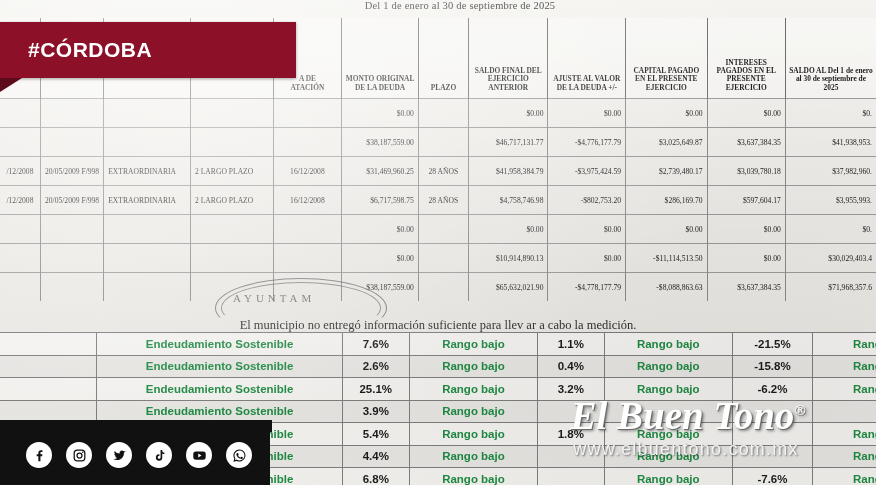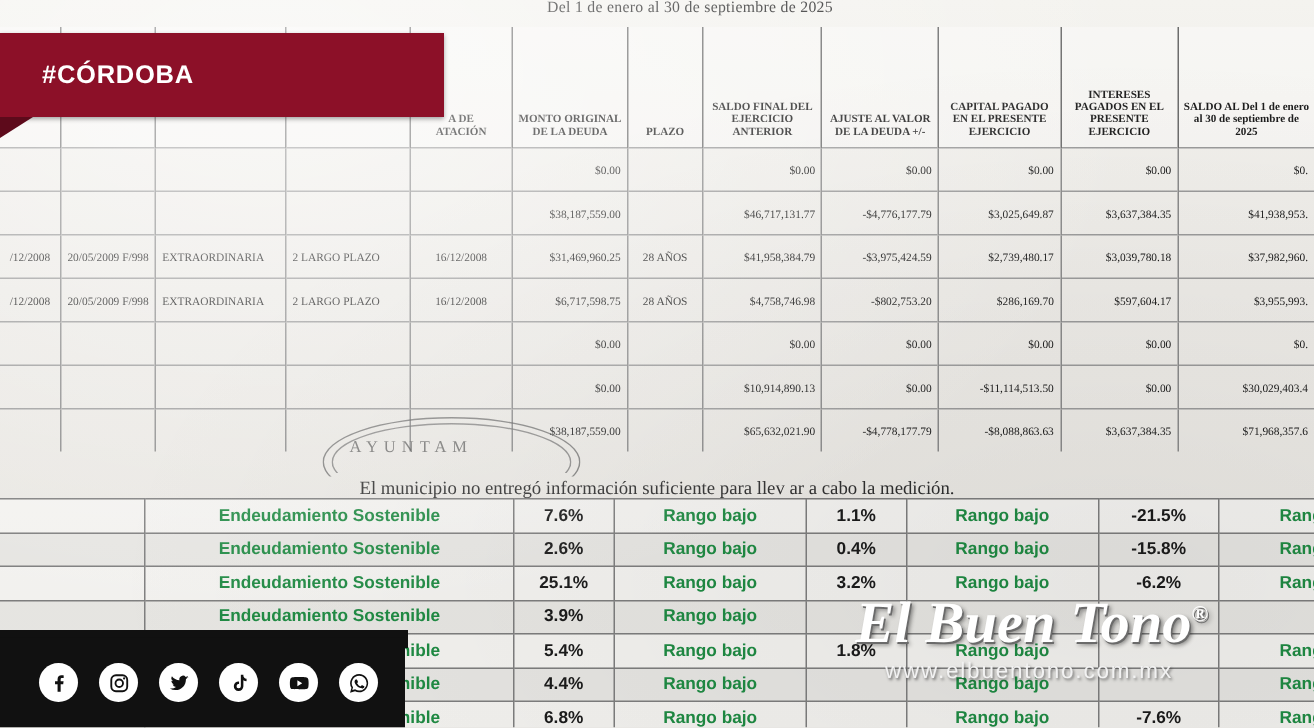--- a/index.html
+++ b/index.html
@@ -113,21 +113,21 @@
   }
 
   
   .banner{
     position:absolute;left:0;top:22px;width:296px;height:56px;
     background:#8c1028;
     display:flex;align-items:center;
     box-shadow:0 1px 3px rgba(0,0,0,.35);
   }
   .banner .txt{
-    color:#ffffff;font-size:17px;font-weight:bold;
+    color:#ffffff;font-size:21px;font-weight:bold;
     margin-left:28px;letter-spacing:.5px;
     font-family:"Liberation Sans", sans-serif;
   }
   .banner-fold{
     position:absolute;left:0;top:78px;width:0;height:0;
     border-left:22px solid #5d0a1b;
     border-bottom:14px solid transparent;
   }
 
   
@@ -153,21 +153,21 @@
   .logo .name{
     font-family:"Liberation Serif", serif;
     font-size:39px;font-style:italic;font-weight:bold;color:#ffffff;
     text-shadow:1px 1px 0 #6b6b6b, 2px 2px 3px rgba(0,0,0,.45);
     line-height:1;white-space:nowrap;
   }
   .logo .reg{font-size:15px;vertical-align:super;}
   .logo .url{
     margin-top:4px;margin-right:4px;
     font-family:"Liberation Sans", sans-serif;
-    font-size:15px;color:#f2f2f2;letter-spacing:1.2px;
+    font-size:18px;color:#f2f2f2;letter-spacing:1.2px;
     text-shadow:1px 1px 2px rgba(0,0,0,.5);
   }
 </style>
 </head>
 <body>
 
 <div id="doc">
 
   <div class="doc-title">Del 1 de enero al 30 de septiembre de 2025</div>
 

